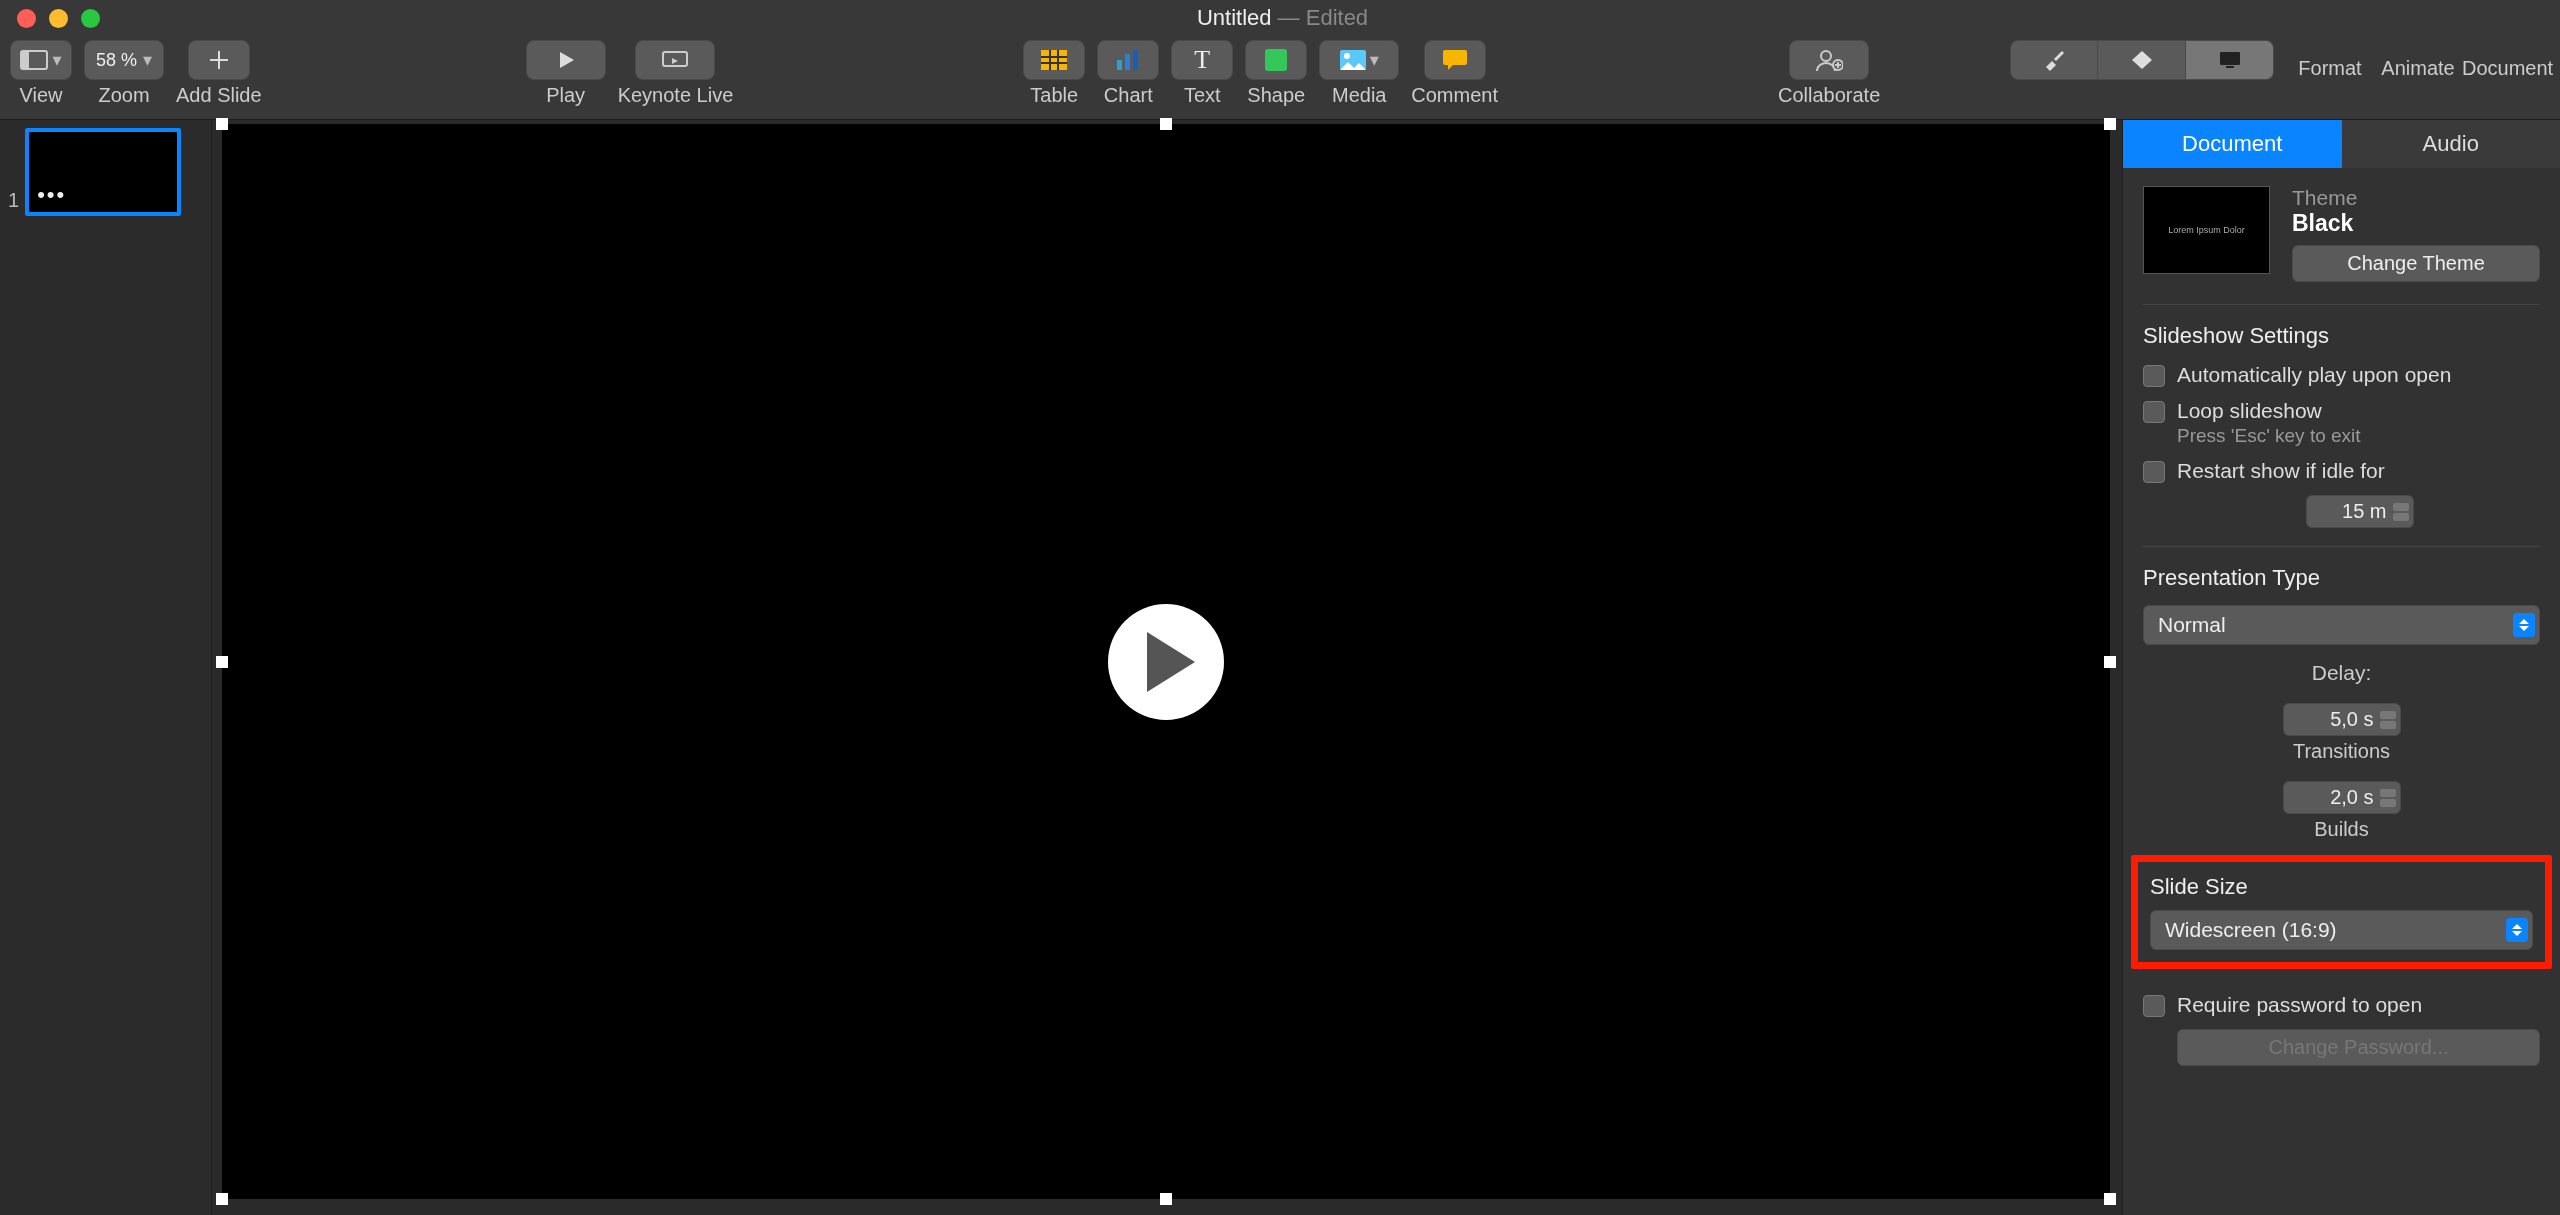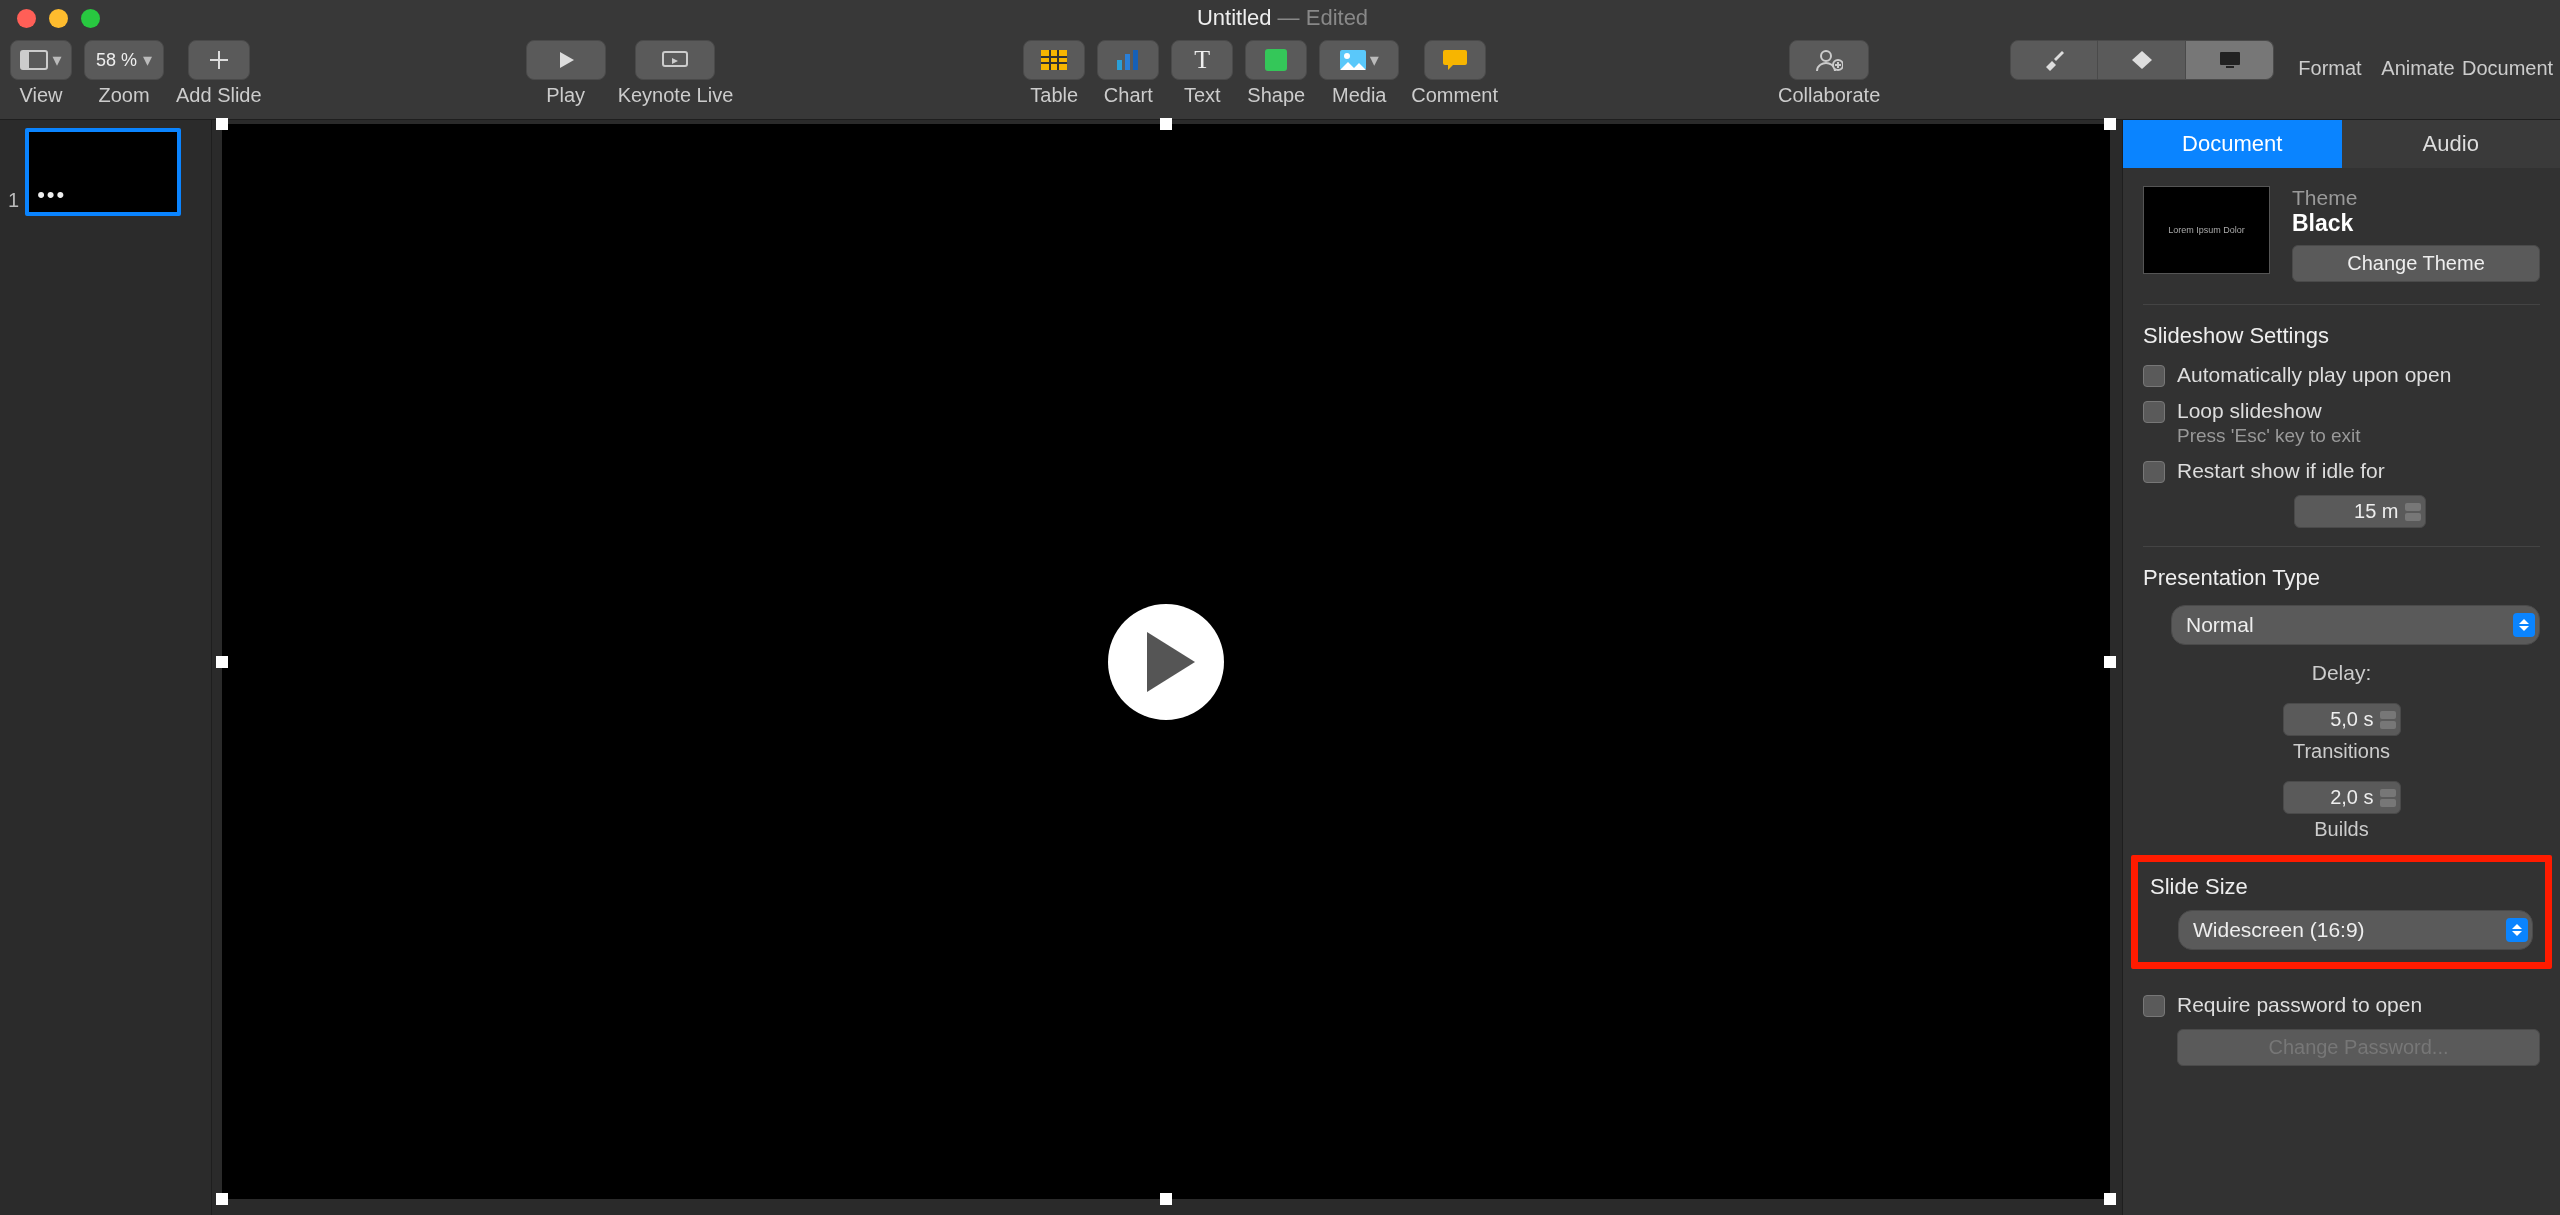--- a/index.html
+++ b/index.html
@@ -137,35 +137,35 @@
   .section-title { font-size:22px; color:#eee; margin-bottom:14px; font-weight:500;}
   .checkbox-row { display:flex; align-items:flex-start; gap:12px; margin-bottom:12px;}
   .cb { width:22px; height:22px; background:#5a5a5a; border:1px solid #777; border-radius:4px; flex-shrink:0; margin-top:2px;}
   .cb-label { color:#ddd; font-size:21px;}
   .cb-sub { color:#999; font-size:19px; margin-top:2px;}
 
   .num-input { display:inline-flex; align-items:center; background:#5a5a5a; border:1px solid #4a4a4a; border-radius:6px; padding:4px 4px 4px 12px; color:#eee; font-size:20px;}
   .stepper { width:16px; margin-left:6px; display:flex; flex-direction:column; gap:2px;}
   .stepper div { height:8px; background:#777; border-radius:2px;}
 
-  .select { display:flex; align-items:center; justify-content:space-between; background:#5a5a5a; border:1px solid #4a4a4a; border-radius:14px; padding:7px 4px 7px 14px; color:#eee; font-size:21px;margin-left:28px;}
+  .select { display:flex; align-items:center; justify-content:space-between; background:#5a5a5a; border:1px solid #4a4a4a; border-radius:6px; padding:7px 4px 7px 14px; color:#eee; font-size:21px;}
   .select .arrows { width:22px; height:24px; background:#0a84ff; border-radius:4px; display:flex; flex-direction:column; align-items:center; justify-content:center; gap:2px;}
   .select .arrows::before{content:"";border-left:5px solid transparent;border-right:5px solid transparent;border-bottom:5px solid #fff;}
   .select .arrows::after{content:"";border-left:5px solid transparent;border-right:5px solid transparent;border-top:5px solid #fff;}
 
   .delay-row { display:flex; align-items:center; justify-content:flex-end; gap:18px; margin-top:16px;flex-direction:column;}
   .delay-label { color:#ccc; }
   .delay-col { display:flex; flex-direction:column; align-items:center; gap:4px;}
   .delay-col .num-input { width:118px; justify-content:flex-end;}
   .delay-sub { color:#ccc; font-size:20px;}
 
   .highlight-box { border:7px solid #ff1b00; border-radius:2px; margin:14px -12px; padding:12px;}
   .disabled { color:#777;}
   .idle-row { display:flex; align-items:center; justify-content:center; margin:10px 0 4px 36px;}
-  .idle-row .num-input{ width:132px; justify-content:flex-end;}
+  .idle-row .num-input{ width:108px; justify-content:flex-end;}
 
   
   svg { display:block; }
 </style>
 </head>
 <body>
 
 <div class="titlebar">
   <div class="traffic-lights">
     <div class="tl tl-close"></div>

